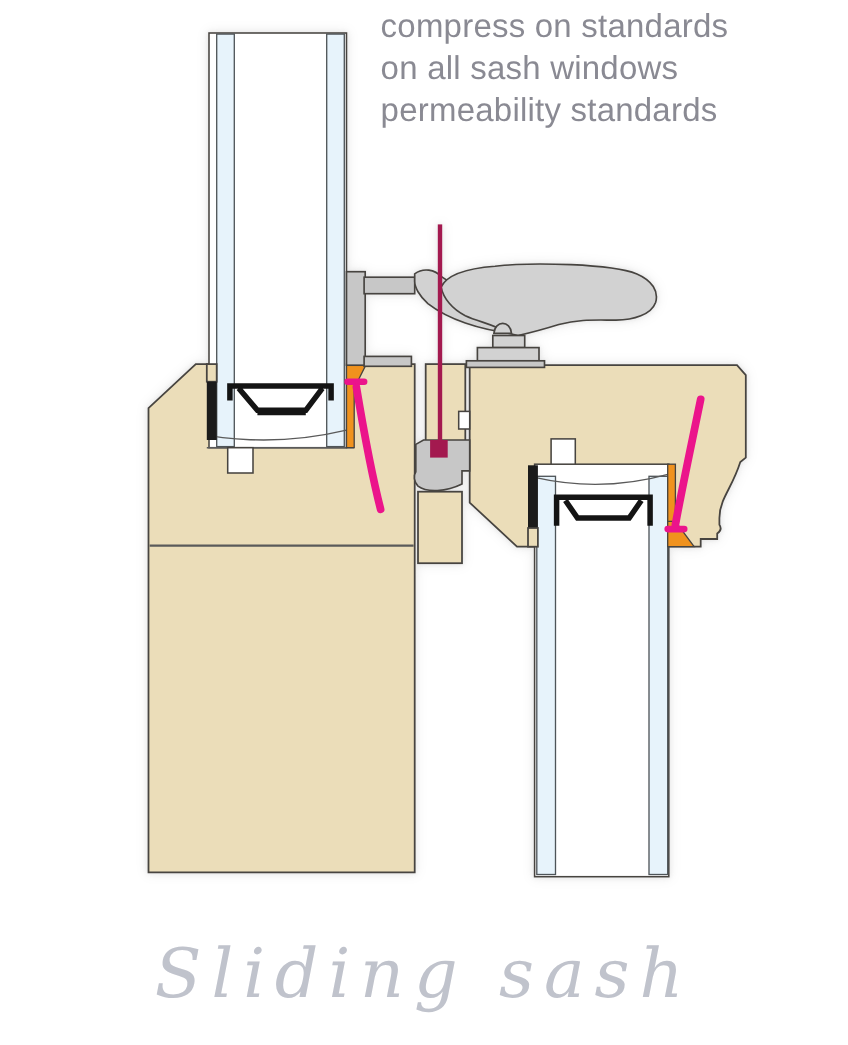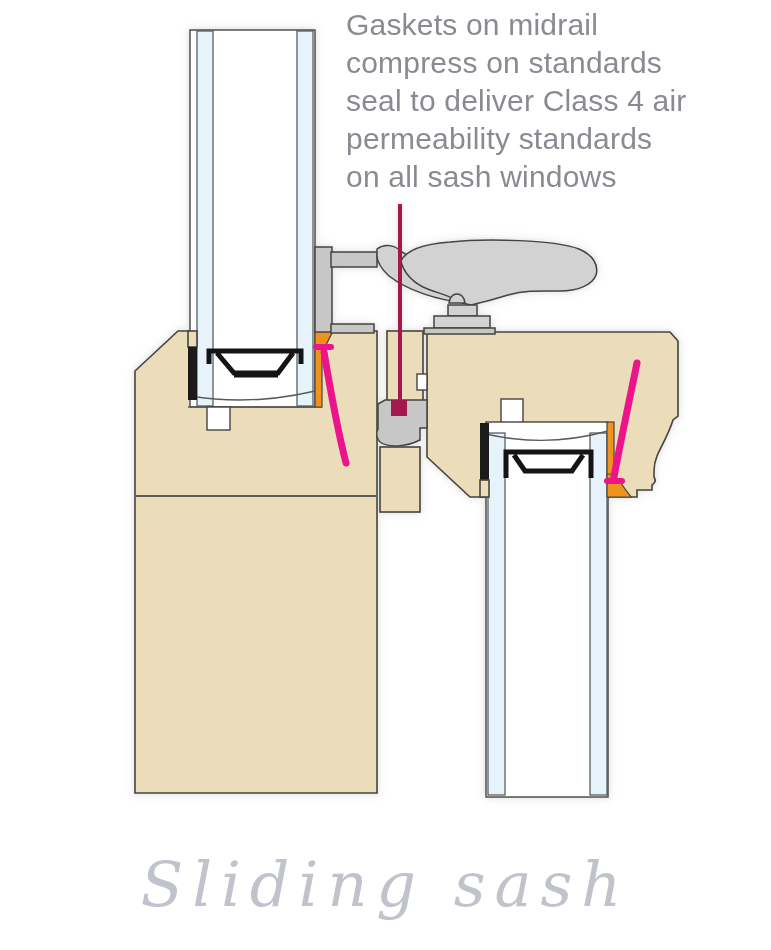--- a/index.html
+++ b/index.html
@@ -109,21 +109,19 @@
 
     <g>
       <line class="pinkbar" x1="316" y1="347" x2="331" y2="347"></line>
       <path class="pink" d="M324,352 C330,388 337,428 346,463"></path>
       <path class="pink" d="M637,363 C629,402 620,444 614,477"></path>
       <line class="pinkbar" x1="607" y1="481" x2="622" y2="481"></line>
     </g>
   </svg>
 
   <div class="annotation">
-    <div>Gaskets on midrail</div>
     <div>compress on standards</div>
-    <div>seal to deliver Class 4 air</div>
+    <div>on all sash windows</div>
     <div>permeability standards</div>
-    <div>on all sash windows</div>
   </div>
 
   <div class="caption">Sliding sash</div>
 </div>
 
 </body></html>

